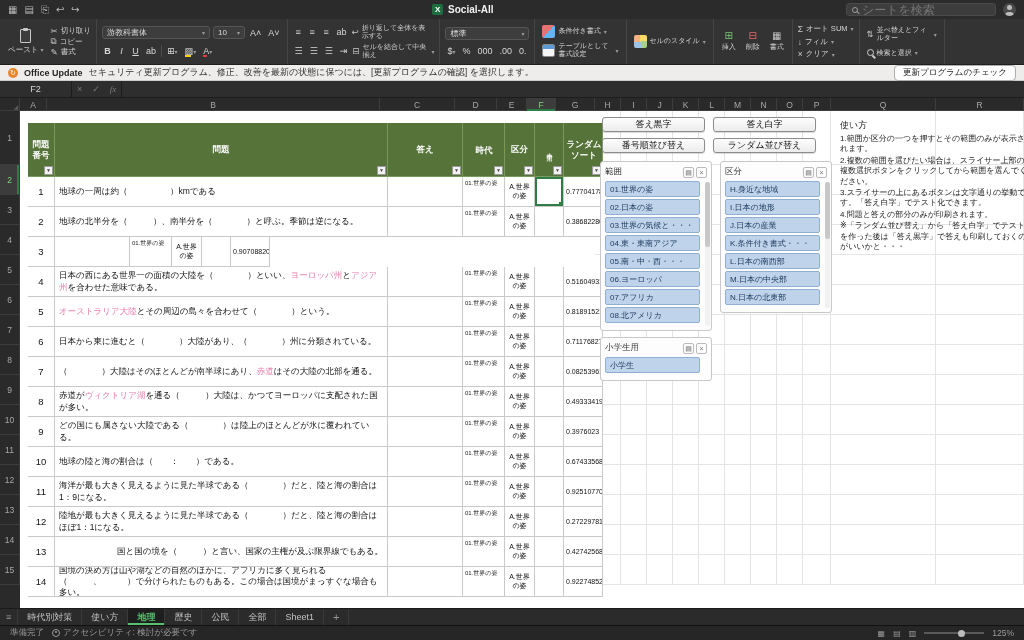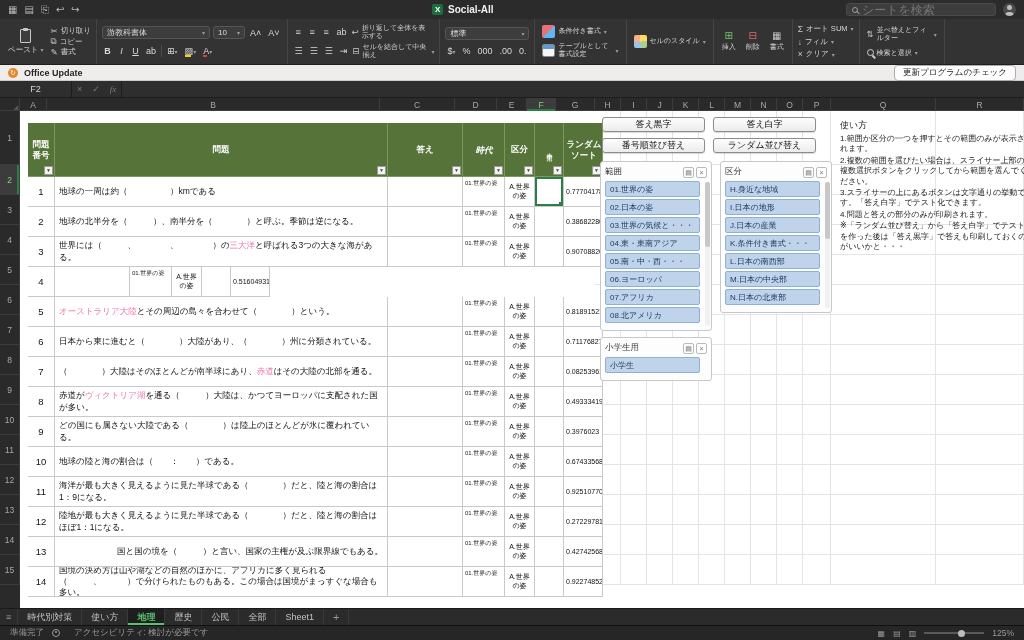--- a/index.html
+++ b/index.html
@@ -128,21 +128,21 @@
 
   
   .sheettabs { height:17px; background:#2b2b2b; border-top:1px solid #1a1a1a; display:flex; align-items:stretch; flex:0 0 auto; }
   .stabs-ico { display:flex; align-items:center; padding:0 6px; color:#9a9a9a; font-size:9px; border-right:1px solid #3a3a3a; }
   .stab { display:flex; align-items:center; padding:0 9px; font-size:9px; color:#c4c4c4; border-right:1px solid #3a3a3a; white-space:nowrap; }
   .stab.active { color:var(--sheetTabActive); background:#1e1e1e; box-shadow:inset 0 -2px 0 var(--sheetTabActive); font-weight:bold; }
   .stab.add { color:#9a9a9a; font-size:11px; }
 
   
   .statusbar { height:15px; background:#262626; border-top:1px solid #111; display:flex; align-items:center; padding:0 10px; gap:8px; font-size:8.5px; color:#9b9b9b; flex:0 0 auto; }
-  .sb-acc { display:flex; align-items:center; gap:14px; }
+  .sb-acc { display:flex; align-items:center; gap:3px; }
   .acc-ico { width:8px; height:8px; border-radius:50%; border:1px solid #9b9b9b; position:relative; flex:0 0 auto; }
   .acc-ico::before { content:""; position:absolute; width:2px; height:2px; background:#9b9b9b; border-radius:50%; left:2px; top:1px; }
   .sb-spacer { flex:1; }
   .sb-view { font-size:8px; color:#9b9b9b; }
   .zoom-slider { width:60px; height:2px; background:#5a5a5a; position:relative; }
   .zoom-knob { position:absolute; width:7px; height:7px; border-radius:50%; background:#bdbdbd; top:-2.5px; left:34px; }
 </style>
 </head>
 <body>
 
@@ -320,20 +320,21 @@
         <span class="magL"></span>
         <span class="stylbl">検索と選択</span>
           <span class="dd-arrow">▾</span>
       </div>
     </div>
   </div>
 
   <div class="notif">
     <span class="notif-ico">↻</span>
     <span class="notif-title">Office Update</span>
+    <span class="notif-msg">セキュリティ更新プログラム、修正、改善を最新の状態に保つには、[更新プログラムの確認] を選択します。</span>
     <span class="notif-btn">更新プログラムのチェック</span>
   </div>
 
   <div class="fbar">
     <div class="namebox">F2</div>
     <span class="fico">×</span>
     <span class="fico">✓</span>
     <span class="fico fx">fx</span>
     <div class="finput"></div>
   </div>
@@ -417,21 +418,21 @@
                 <span class="filterbox">▼</span>
               </div>
               <div class="tcell c-q" style="width: 333px;">
                 <div class="hlab">問題</div>
                 <span class="filterbox">▼</span>
               </div>
               <div class="tcell c-ans" style="width: 75px;">
                 <div class="hlab">答え</div>
                 <span class="filterbox">▼</span>
               </div>
-              <div class="tcell c-era" style="width: 42px; font-style: italic;">
+              <div class="tcell c-era" style="width: 42px;">
                 <div class="hlab">時代</div>
                 <span class="filterbox">▼</span>
               </div>
               <div class="tcell c-kubun" style="width: 30px;">
                 <div class="hlab">区分</div>
                 <span class="filterbox">▼</span>
               </div>
               <div class="tcell c-elem" style="width: 29px;">
                 <div class="hlab vert">小学生用</div>
                 <span class="filterbox">▼</span>
@@ -459,31 +460,31 @@
                 <span class="qtext"><span>地球の北半分を（　　　）、南半分を（　　　　）と呼ぶ。季節は逆になる。</span></span>
               </div>
               <div class="tcell c-ans" style="width: 75px;"></div>
               <div class="tcell c-era" style="width: 42px;">01.世界の姿</div>
               <div class="tcell c-kubun" style="width: 30px;">A.世界の姿</div>
               <div class="tcell c-elem" style="width: 29px;"></div>
               <div class="tcell c-rand" style="width: 39px;">0.386822805</div>
             </div>
             <div class="trow">
               <div class="tcell c-num" style="width: 27px;">3</div>
-              <div class="tcell c-q" style="width: 333px;">
-                <span class="qtext"><span>世界には（　　　、　　　　、　　　　）の</span><span class="q-accent">三大洋</span><span>と呼ばれる3つの大きな海がある。</span></span>
-              </div>
               <div class="tcell c-ans" style="width: 75px;"></div>
               <div class="tcell c-era" style="width: 42px;">01.世界の姿</div>
               <div class="tcell c-kubun" style="width: 30px;">A.世界の姿</div>
               <div class="tcell c-elem" style="width: 29px;"></div>
               <div class="tcell c-rand" style="width: 39px;">0.907088209</div>
             </div>
             <div class="trow">
               <div class="tcell c-num" style="width: 27px;">4</div>
+              <div class="tcell c-q" style="width: 333px;">
+                <span class="qtext"><span>日本の西にある世界一の面積の大陸を（　　　　）といい、</span><span class="q-accent">ヨーロッパ州</span><span>と</span><span class="q-accent">アジア州</span><span>を合わせた意味である。</span></span>
+              </div>
               <div class="tcell c-ans" style="width: 75px;"></div>
               <div class="tcell c-era" style="width: 42px;">01.世界の姿</div>
               <div class="tcell c-kubun" style="width: 30px;">A.世界の姿</div>
               <div class="tcell c-elem" style="width: 29px;"></div>
               <div class="tcell c-rand" style="width: 39px;">0.516049311</div>
             </div>
             <div class="trow">
               <div class="tcell c-num" style="width: 27px;">5</div>
               <div class="tcell c-q" style="width: 333px;">
                 <span class="qtext"><span class="q-accent">オーストラリア大陸</span><span>とその周辺の島々を合わせて（　　　　）という。</span></span>

